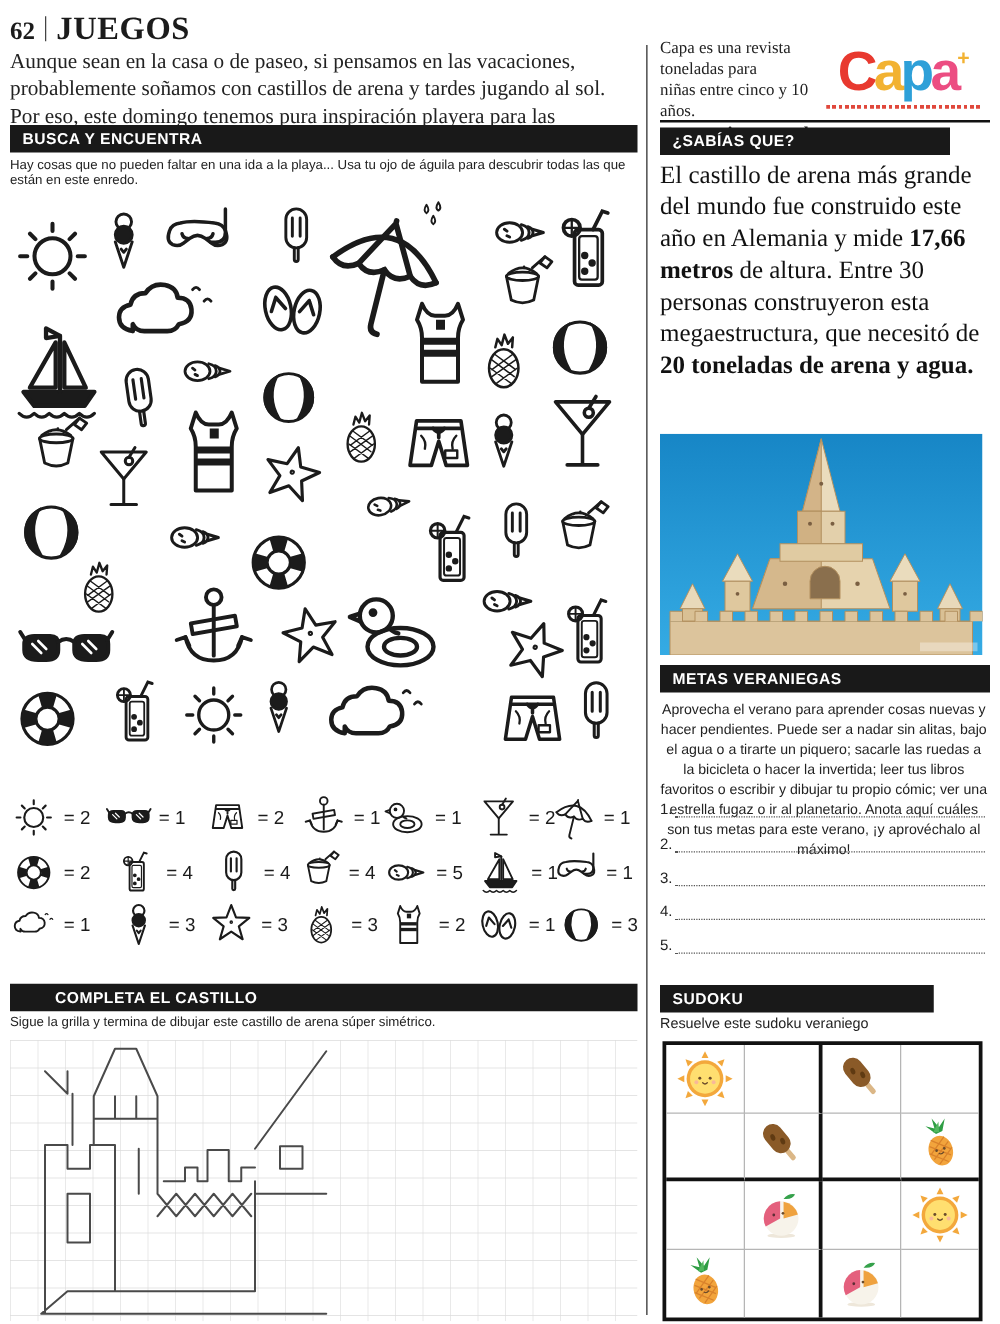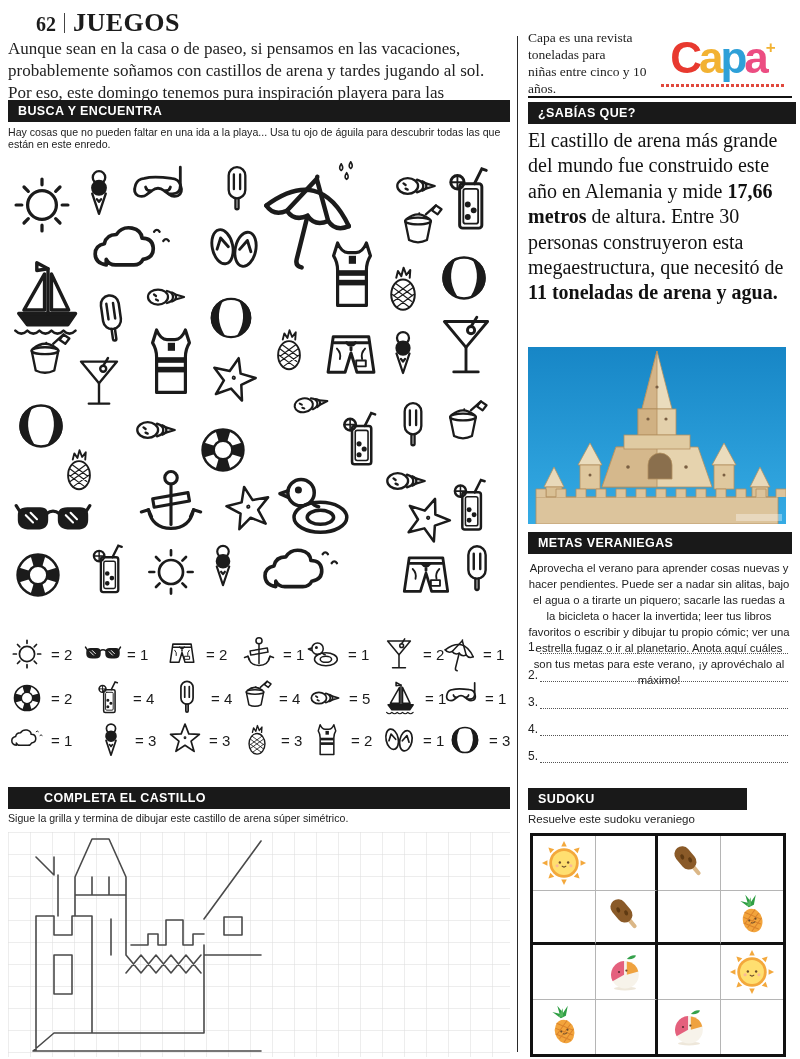--- a/index.html
+++ b/index.html
@@ -1,21 +1,21 @@
 <!DOCTYPE html>
 <html><head>
 <meta charset="utf-8">
 <style>
   html,body{margin:0;padding:0;background:#ffffff;}
   #page{position:relative;width:800px;height:1059px;background:#ffffff;overflow:hidden;
         font-family:"Liberation Sans",sans-serif;color:#1b1b1b;}
   .abs{position:absolute;}
   
   #masthead-left{left:8px;top:8px;display:flex;align-items:baseline;gap:8px;}
-  #page-number{font:bold 20px "Liberation Serif",serif;margin-left:28px;}
+  #page-number{font:bold 20px "Liberation Serif",serif;}
   .head-divider{width:1px;height:20px;background:#444;align-self:center;}
   #section-title{font:bold 26px "Liberation Serif",serif;letter-spacing:.5px;}
   #intro{left:8px;top:38px;width:500px;font:17px/1.28 "Liberation Serif",serif;color:#222;}
   
   .bar{background:#191919;color:#fff;font:bold 12.5px "Liberation Sans",sans-serif;
        letter-spacing:.4px;padding:4px 0 4px 10px;box-sizing:border-box;}
   .caption{font:10.6px "Liberation Sans",sans-serif;color:#222;}
   
   #v-divider{left:517px;top:36px;width:1px;height:1016px;background:#2a2a2a;}
   #about{left:528px;top:30px;width:140px;font:13.5px/1.25 "Liberation Serif",serif;color:#222;}
@@ -712,22 +712,22 @@
     <div>Capa es una revista toneladas para</div>
     <div>niñas entre cinco y 10 años.</div>
     <div class="web">www.revistacapa.cl</div>
   </div>
   <div class="abs" id="logo">
     <div class="letters" id="logo-letters"><span style="color: rgb(232, 57, 47);">C</span><span style="color: rgb(242, 178, 50);">a</span><span style="color: rgb(46, 160, 216);">p</span><span style="color: rgb(236, 77, 130);">a</span><span class="sparkle">+</span></div>
     <div id="logo-tagline"></div>
   </div>
   <div class="abs" id="top-rule"></div>
 
-  <div class="abs bar" style="left:528px;top:102px;width:268px;">¿SABÍAS QUE?</div>
-  <div class="abs" id="sabias-text"><span>El castillo de arena más grande del mundo fue construido este año en Alemania y mide </span><b>17,66 metros</b><span> de altura. Entre 30 personas construyeron esta megaestructura, que necesitó de </span><b>11 toneladas de arena y agua.</b></div>
+  <div class="abs bar" style="left:528px;top:102px;width:232px;">¿SABÍAS QUE?</div>
+  <div class="abs" id="sabias-text"><span>El castillo de arena más grande del mundo fue construido este año en Alemania y mide </span><b>17,66 metros</b><span> de altura. Entre 30 personas construyeron esta megaestructura, que necesitó de </span><b>20 toneladas de arena y agua.</b></div>
 
   <div class="abs" id="photo">
     <svg width="258" height="177" viewBox="0 0 258 177">
       <defs>
         <linearGradient id="sky" x1="0" y1="0" x2="0" y2="1">
           <stop offset="0" stop-color="#1786c6"></stop>
             <stop offset="1" stop-color="#35abe4"></stop>
         </linearGradient>
       </defs>
       <rect width="258" height="177" fill="url(#sky)"></rect>

